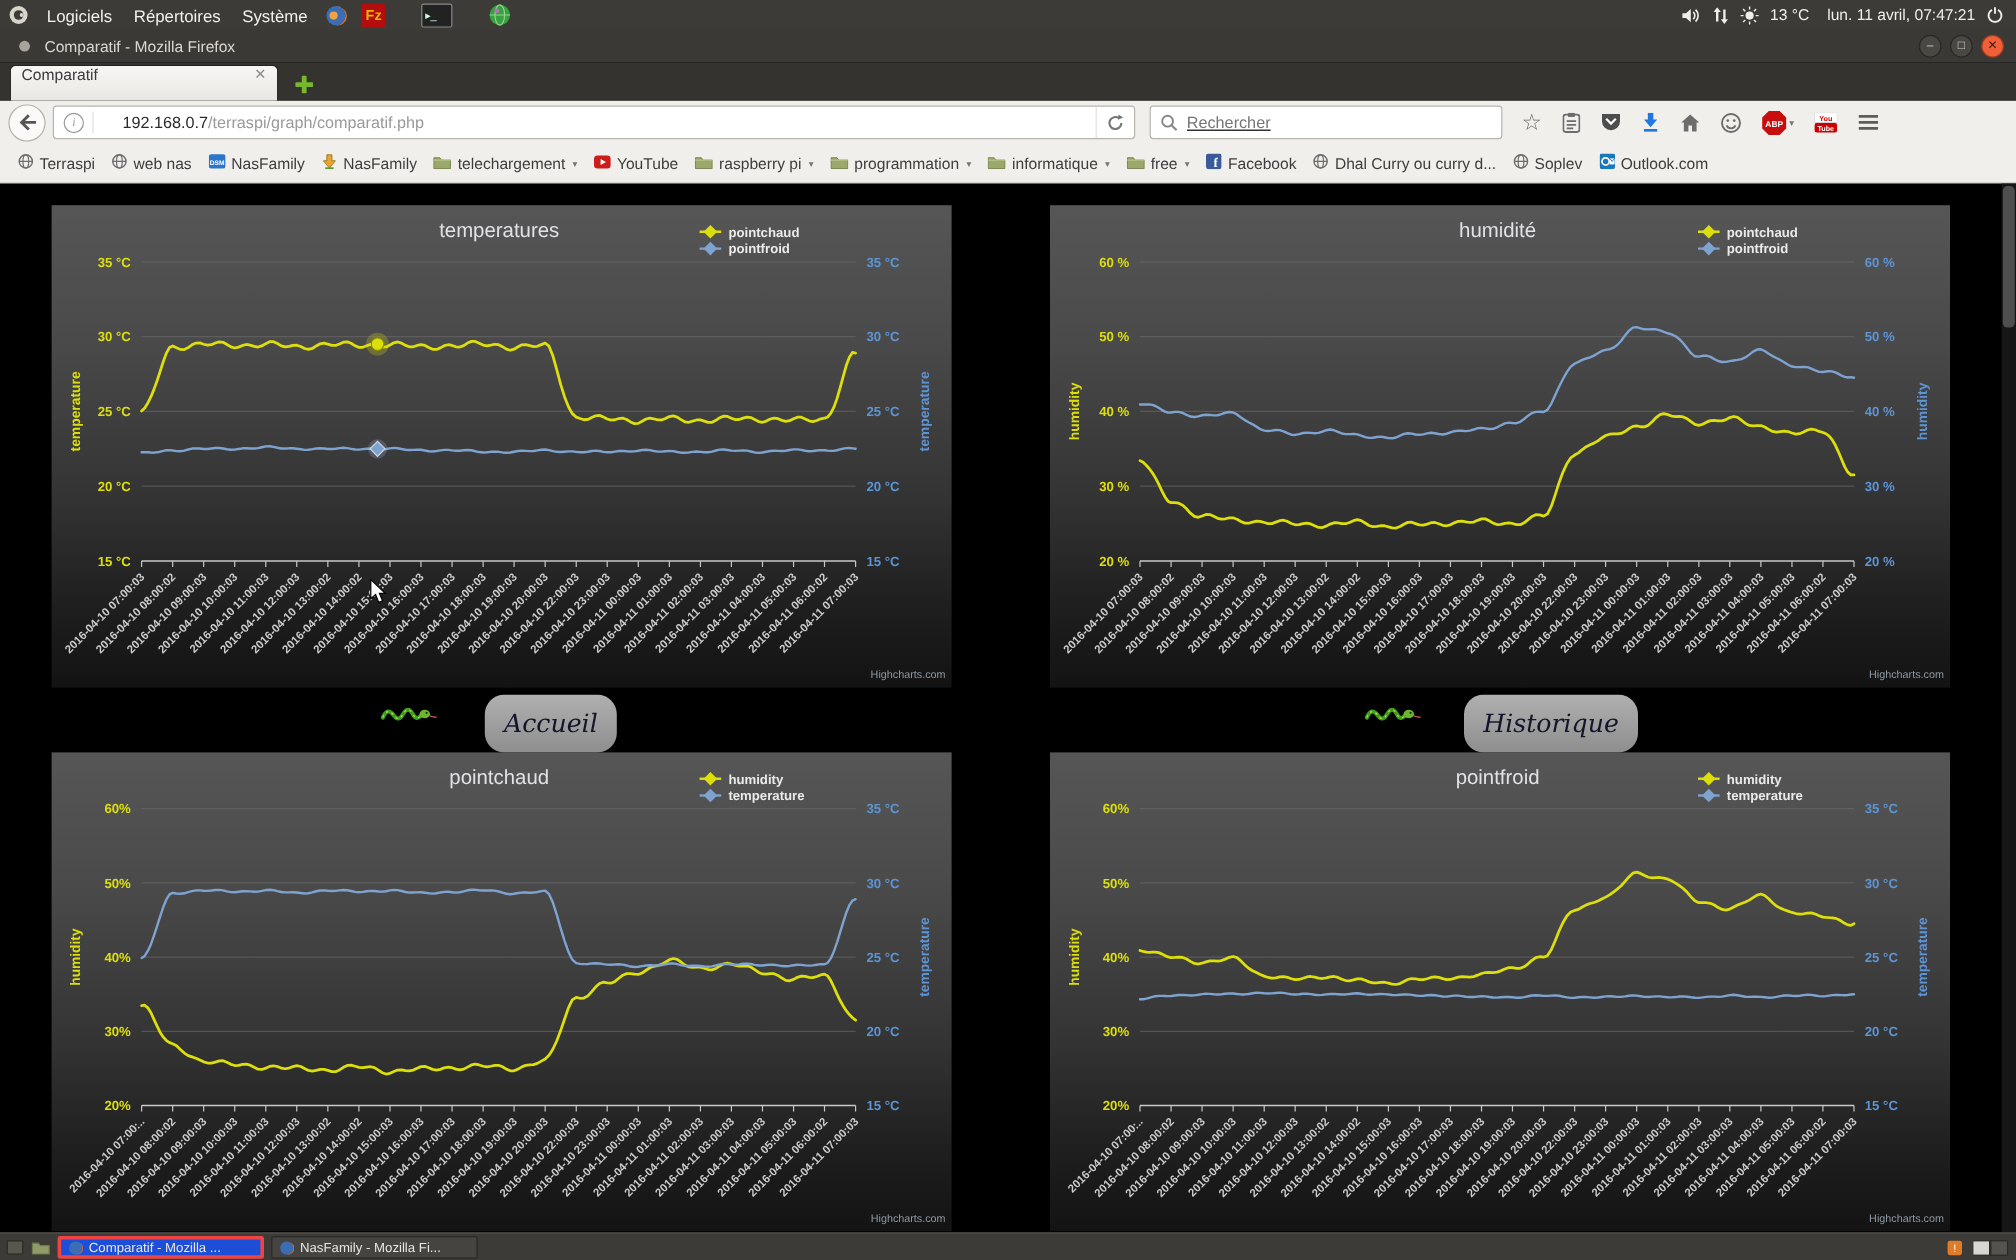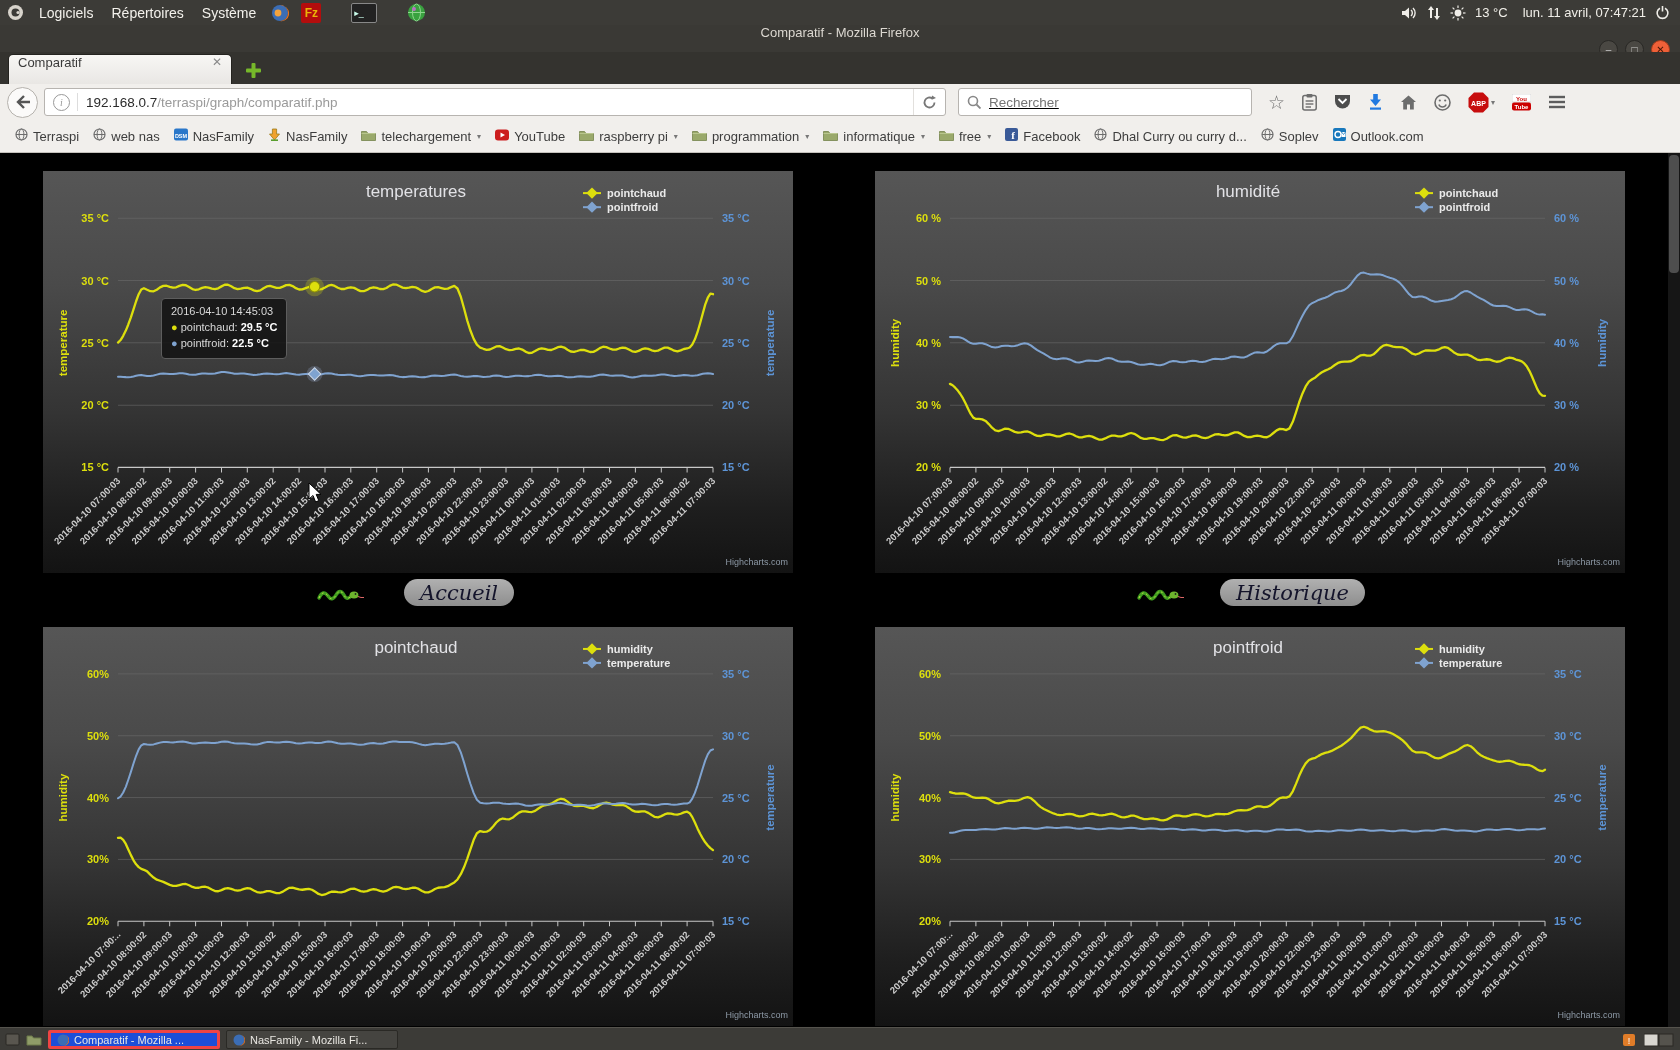--- a/index.html
+++ b/index.html
@@ -6,21 +6,21 @@
     font-family:"Liberation Sans",sans-serif;background:#000;}
   .abs{position:absolute;}
   
   #menubar{left:0;top:0;width:1680px;height:25px;background:#3c3b37;color:#f3f1ec;
     display:flex;align-items:center;font-size:14px;}
   #menubar .menu{padding:0 9px;height:25px;display:flex;align-items:center;cursor:default;}
   .appicon{width:18px;height:18px;margin:0 6px;display:inline-flex;align-items:center;justify-content:center;}
   #tray{margin-left:auto;display:flex;align-items:center;gap:9px;padding-right:10px;font-size:13px;color:#f1efe9;}
   
   #titlebar{left:0;top:25px;width:1680px;height:27px;background:#3a3935;color:#dcd8d1;
-    display:flex;align-items:center;font-size:13px;flex-direction:column;}
+    display:flex;align-items:center;font-size:13px;}
   #titlebar .dot{width:9px;height:9px;border-radius:50%;background:#a8a49c;margin:0 12px 0 16px;}
   .winbtns{margin-left:auto;display:flex;gap:7px;padding-right:10px;}
   .winbtn{width:17px;height:17px;border-radius:50%;background:#4a4843;border:1px solid #292825;
     color:#ccc;font-size:10px;display:flex;align-items:center;justify-content:center;line-height:1;}
   .winbtn.close{background:#ef6038;border-color:#a33c1c;color:#401505;}
   
   #tabbar{left:0;top:52px;width:1680px;height:32px;background:#34332f;display:flex;align-items:flex-end;}
   #tab-active{width:204px;height:29px;margin-left:8px;background:linear-gradient(#f7f6f4,#e9e7e4);
     border-radius:5px 5px 0 0;border:1px solid #24231f;border-bottom:none;display:flex;align-items:flex-start;
     font-size:13px;color:#3a3a3a;padding:0 9px;}
@@ -30,21 +30,21 @@
   #navbar{left:0;top:84px;width:1680px;height:36px;background:#f1efec;border-bottom:1px solid #d8d5d1;
     display:flex;align-items:center;}
   #backbtn{width:29px;height:29px;border-radius:50%;background:#fbfaf9;border:1px solid #b5b2ad;
     margin-left:7px;display:flex;align-items:center;justify-content:center;}
   #urlfield{width:900px;height:26px;background:#fff;border:1px solid #b7b4b0;border-radius:3px;
     margin-left:6px;display:flex;align-items:center;font-size:13.5px;}
   #urlfield .info{width:15px;height:15px;border:1px solid #999;border-radius:50%;color:#999;
     font-size:10px;display:flex;align-items:center;justify-content:center;margin:0 7px 0 8px;font-style:italic;
     font-family:"Liberation Serif",serif;}
   #urlfield .sep{width:1px;height:18px;background:#ddd;margin-right:8px;}
-  #urlfield .host{color:#2b2b2b;}
+  #urlfield .host{color:#2b2b2b;margin-left:16px;}
   #urlfield .path{color:#9a9a9a;}
   #urlfield .reload{margin-left:auto;padding:0 8px;border-left:1px solid #e2e0dd;height:100%;
     display:flex;align-items:center;}
   #searchfield{width:292px;height:26px;background:#fff;border:1px solid #b7b4b0;border-radius:3px;
     margin-left:12px;display:flex;align-items:center;text-decoration:underline;}
   #searchfield input{border:none;outline:none;font-size:13.5px;width:230px;color:#555;
     font-family:"Liberation Sans",sans-serif;background:transparent;}
   .navicons{display:flex;align-items:center;gap:17px;margin-left:16px;}
   .navico{display:inline-flex;align-items:center;justify-content:center;}
   
@@ -52,21 +52,21 @@
     display:flex;align-items:center;padding-left:8px;box-sizing:border-box;}
   .bmk{display:flex;align-items:center;gap:5px;font-size:13px;color:#3d3d3d;padding:3px 7px;border-radius:3px;}
   .bmk .arrow{font-size:8px;color:#777;margin-left:1px;}
   
   #content{left:0;top:153px;width:1680px;height:874px;background:#000;}
   .chart-panel{position:absolute;background:linear-gradient(180deg,#565656 0%,#4a4a4a 28%,#343434 60%,#1e1e1e 84%,#131313 100%);}
   .hc-tooltip{position:absolute;left:118px;top:127px;background:rgba(18,18,18,0.85);
     border:1px solid #5d5d5d;border-radius:4px;padding:5px 9px 6px 9px;font-size:11px;color:#d8d8d8;
     white-space:nowrap;line-height:1.45;}
   .hc-tooltip b{color:#fff;}
-  .pillbtn{position:absolute;height:27px;border-radius:16px;background:linear-gradient(#b0b0b0,#8e8e8e);
+  .pillbtn{position:absolute;height:48px;border-radius:16px;background:linear-gradient(#b0b0b0,#8e8e8e);
     color:#14142b;display:flex;align-items:center;justify-content:center;padding:0 16px;
     font-family:"DejaVu Serif","Liberation Serif",serif;font-style:italic;font-size:21px;}
   #scrollbar{left:1668px;top:0;width:12px;height:874px;background:#161616;}
   #scrollthumb{left:1px;top:2px;width:10px;height:118px;background:#4e4e4e;border-radius:4px;position:absolute;}
   
   #taskbar{left:0;top:1027px;width:1680px;height:23px;background:#3c3b37;border-top:1px solid #55534d;
     display:flex;align-items:center;color:#e8e6e1;font-size:11px;}
   .taskbtn{width:172px;height:19px;margin-left:6px;border-radius:2px;display:flex;align-items:center;gap:5px;
     padding:0 6px;box-sizing:border-box;white-space:nowrap;overflow:hidden;}
   .taskbtn.active{background:#1d4ed8;border:3px solid #ef4444;}
@@ -443,25 +443,21 @@
         <rect x="-4" y="-4" width="8" height="8" transform="translate(549,22) rotate(45)" fill="#DDDF0D"></rect>
         <text x="564" y="26" fill="#eaeaea" font-size="11" font-weight="bold">pointchaud</text>
         <line x1="540" y1="36" x2="558" y2="36" stroke="#7FA3D0" stroke-width="2"></line>
         <rect x="-4" y="-4" width="8" height="8" transform="translate(549,36) rotate(45)" fill="#7FA3D0"></rect>
         <text x="564" y="40" fill="#eaeaea" font-size="11" font-weight="bold">pointfroid</text>
         <circle cx="271.6086956521739" cy="115.20000000000002" r="9.5" fill="rgba(221,223,13,0.25)"></circle>
         <circle cx="271.6086956521739" cy="115.20000000000002" r="5.2" fill="#DDDF0D" stroke="#8e9008" stroke-width="1"></circle>
         <circle cx="271.6086956521739" cy="202" r="8" fill="rgba(150,170,205,0.28)"></circle>
         <rect x="-4.4" y="-4.4" width="8.8" height="8.8" transform="translate(271.6086956521739,202) rotate(45)" fill="#7FA3D0" stroke="#c9d6e6" stroke-width="1"></rect>
         <text x="745" y="392" text-anchor="end" fill="#8d99a6" font-size="9">Highcharts.com</text>
-      </svg><div class="hc-tooltip">
-        <div>2016-04-10 14:45:03</div>
-        <div><span style="color:#DDDF0D">●</span> pointchaud: <b>29.5 °C</b></div>
-        <div><span style="color:#7FA3D0">●</span> pointfroid: <b>22.5 °C</b></div>
-      </div></div>
+      </svg></div>
   <div class="chart-panel" id="chart1" style="left:875px;top:18px;width:750px;height:402px;"><svg width="100%" height="100%" viewBox="0 0 750 400" preserveAspectRatio="none" font-family="Liberation Sans,sans-serif">
         <line x1="75" y1="47" x2="670" y2="47" stroke="#6e6e6e" stroke-width="1" opacity="0.55"></line>
         <text x="66" y="51" text-anchor="end" fill="#DDDF0D" font-size="11" font-weight="bold">60 %</text>
         <text x="679" y="51" fill="#5D94D6" font-size="11" font-weight="bold">60 %</text>
         <line x1="75" y1="109" x2="670" y2="109" stroke="#6e6e6e" stroke-width="1" opacity="0.55"></line>
         <text x="66" y="113" text-anchor="end" fill="#DDDF0D" font-size="11" font-weight="bold">50 %</text>
         <text x="679" y="113" fill="#5D94D6" font-size="11" font-weight="bold">50 %</text>
         <line x1="75" y1="171" x2="670" y2="171" stroke="#6e6e6e" stroke-width="1" opacity="0.55"></line>
         <text x="66" y="175" text-anchor="end" fill="#DDDF0D" font-size="11" font-weight="bold">40 %</text>
         <text x="679" y="175" fill="#5D94D6" font-size="11" font-weight="bold">40 %</text>

